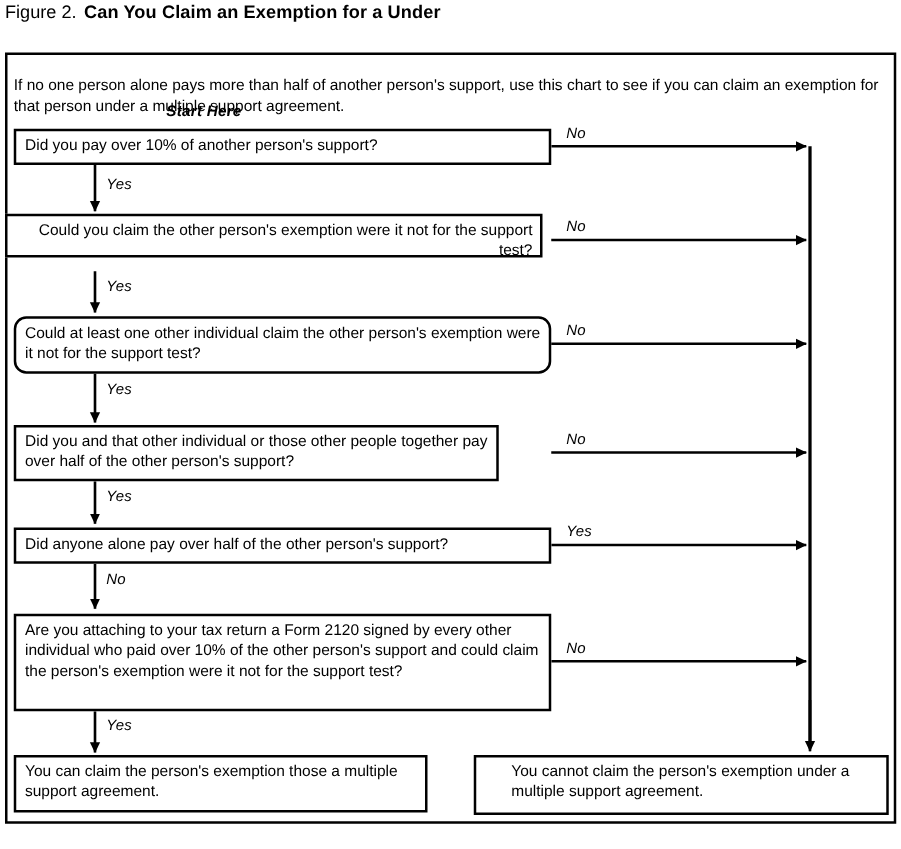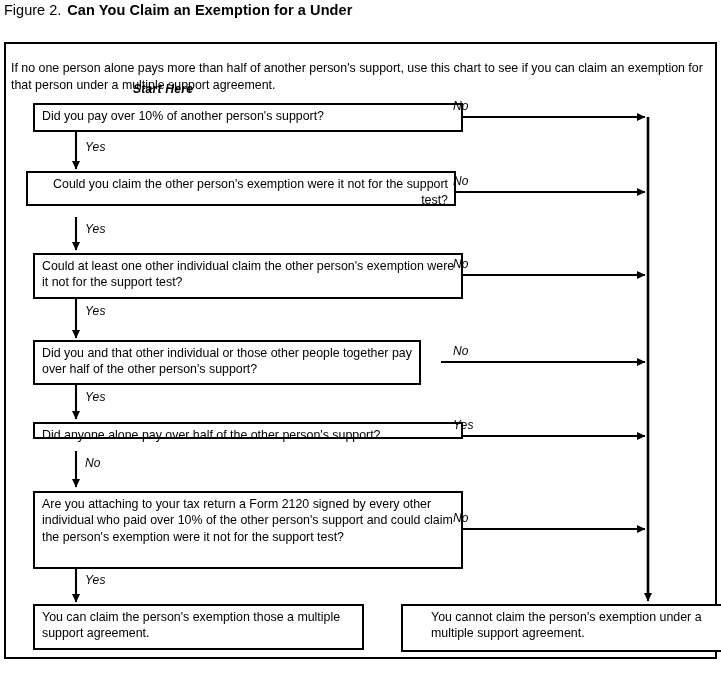--- a/index.html
+++ b/index.html
@@ -87,21 +87,20 @@
   
   .node {
     position: absolute;
     box-sizing: border-box;
     border: 2px solid #000000;
     background: #ffffff;
     font-size: 12.4px;
     line-height: 16.4px;
     letter-spacing: 0px;
     padding: 3px 6px 2px 7px;
-    margin-left: 22px;
   }
   .node p { margin: 0; }
 
   
   .edge-label {
     position: absolute;
     font-size: 12px;
     font-style: italic;
     letter-spacing: 0.2px;
     white-space: nowrap;
@@ -173,29 +172,29 @@
   </svg>
 
   <div class="node" style="left:11px; top:103px; width:430px; height:29px;">
     <p>Did you pay over 10% of another person's support?</p>
   </div>
 
   <div class="node" style="left:4px; top:171px; width:430px; height:35px;text-align:right;">
     <p>Could you claim the other person's exemption were it not for the support test?</p>
   </div>
 
-  <div class="node" style="left:11px; top:253px; width:430px; height:46px;">
+  <div class="node" style="left:11px; top:253px; width:430px; height:46px;border-radius:10px;">
     <p>Could at least one other individual claim the other person's exemption were it not for the support test?</p>
   </div>
 
   <div class="node" style="left:11px; top:340px; width:388px; height:45px;">
     <p>Did you and that other individual or those other people together pay over half of the other person's support?</p>
   </div>
 
-  <div class="node" style="left:11px; top:422px; width:430px; height:17px;">
+  <div class="node" style="left:11px; top:422px; width:430px; height:29px;">
     <p>Did anyone alone pay over half of the other person's support?</p>
   </div>
 
   <div class="node" style="left:11px; top:491px; width:430px; height:78px;">
     <p>Are you attaching to your tax return a Form 2120 signed by every other individual who paid over 10% of the other person's support and could claim the person's exemption were it not for the support test?</p>
   </div>
 
   <div class="node" style="left:11px; top:604px; width:331px; height:46px;">
     <p>You can claim the person's exemption those a multiple support agreement.</p>
   </div>

